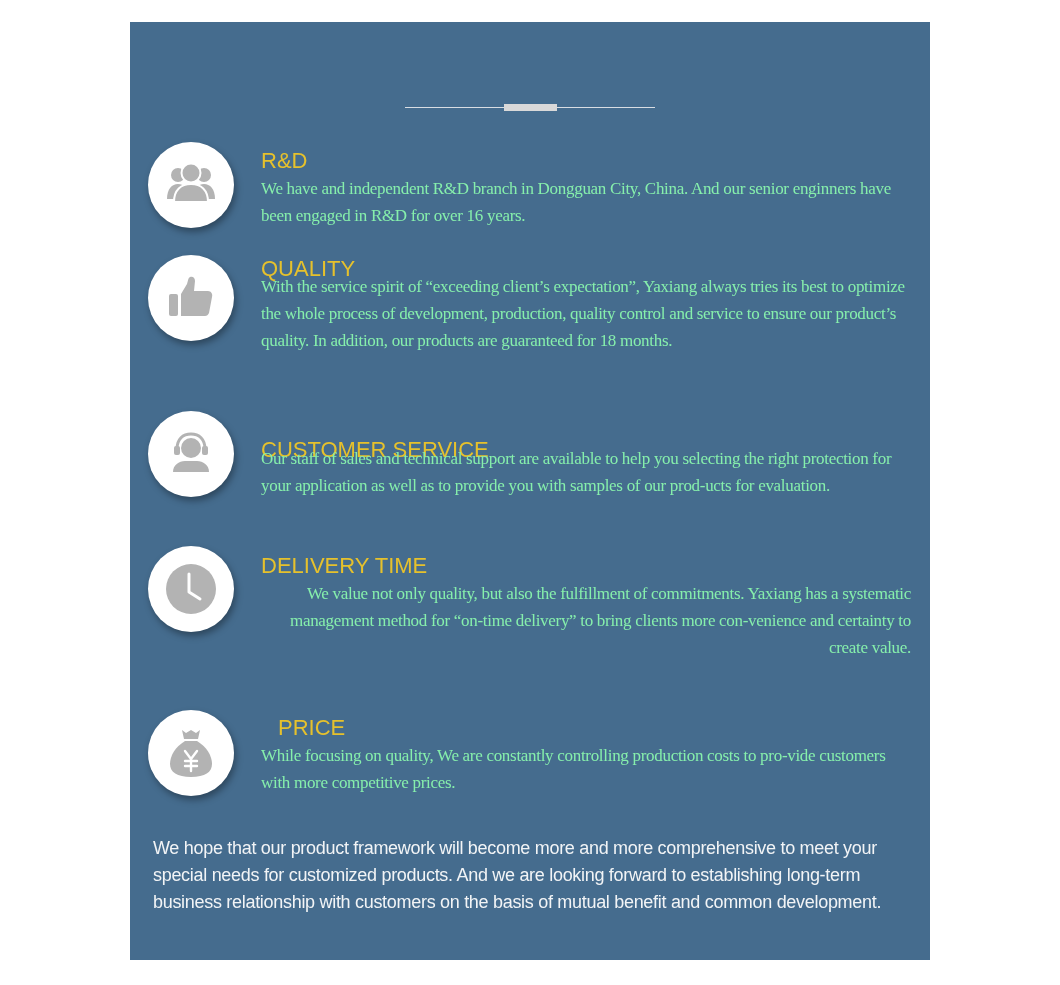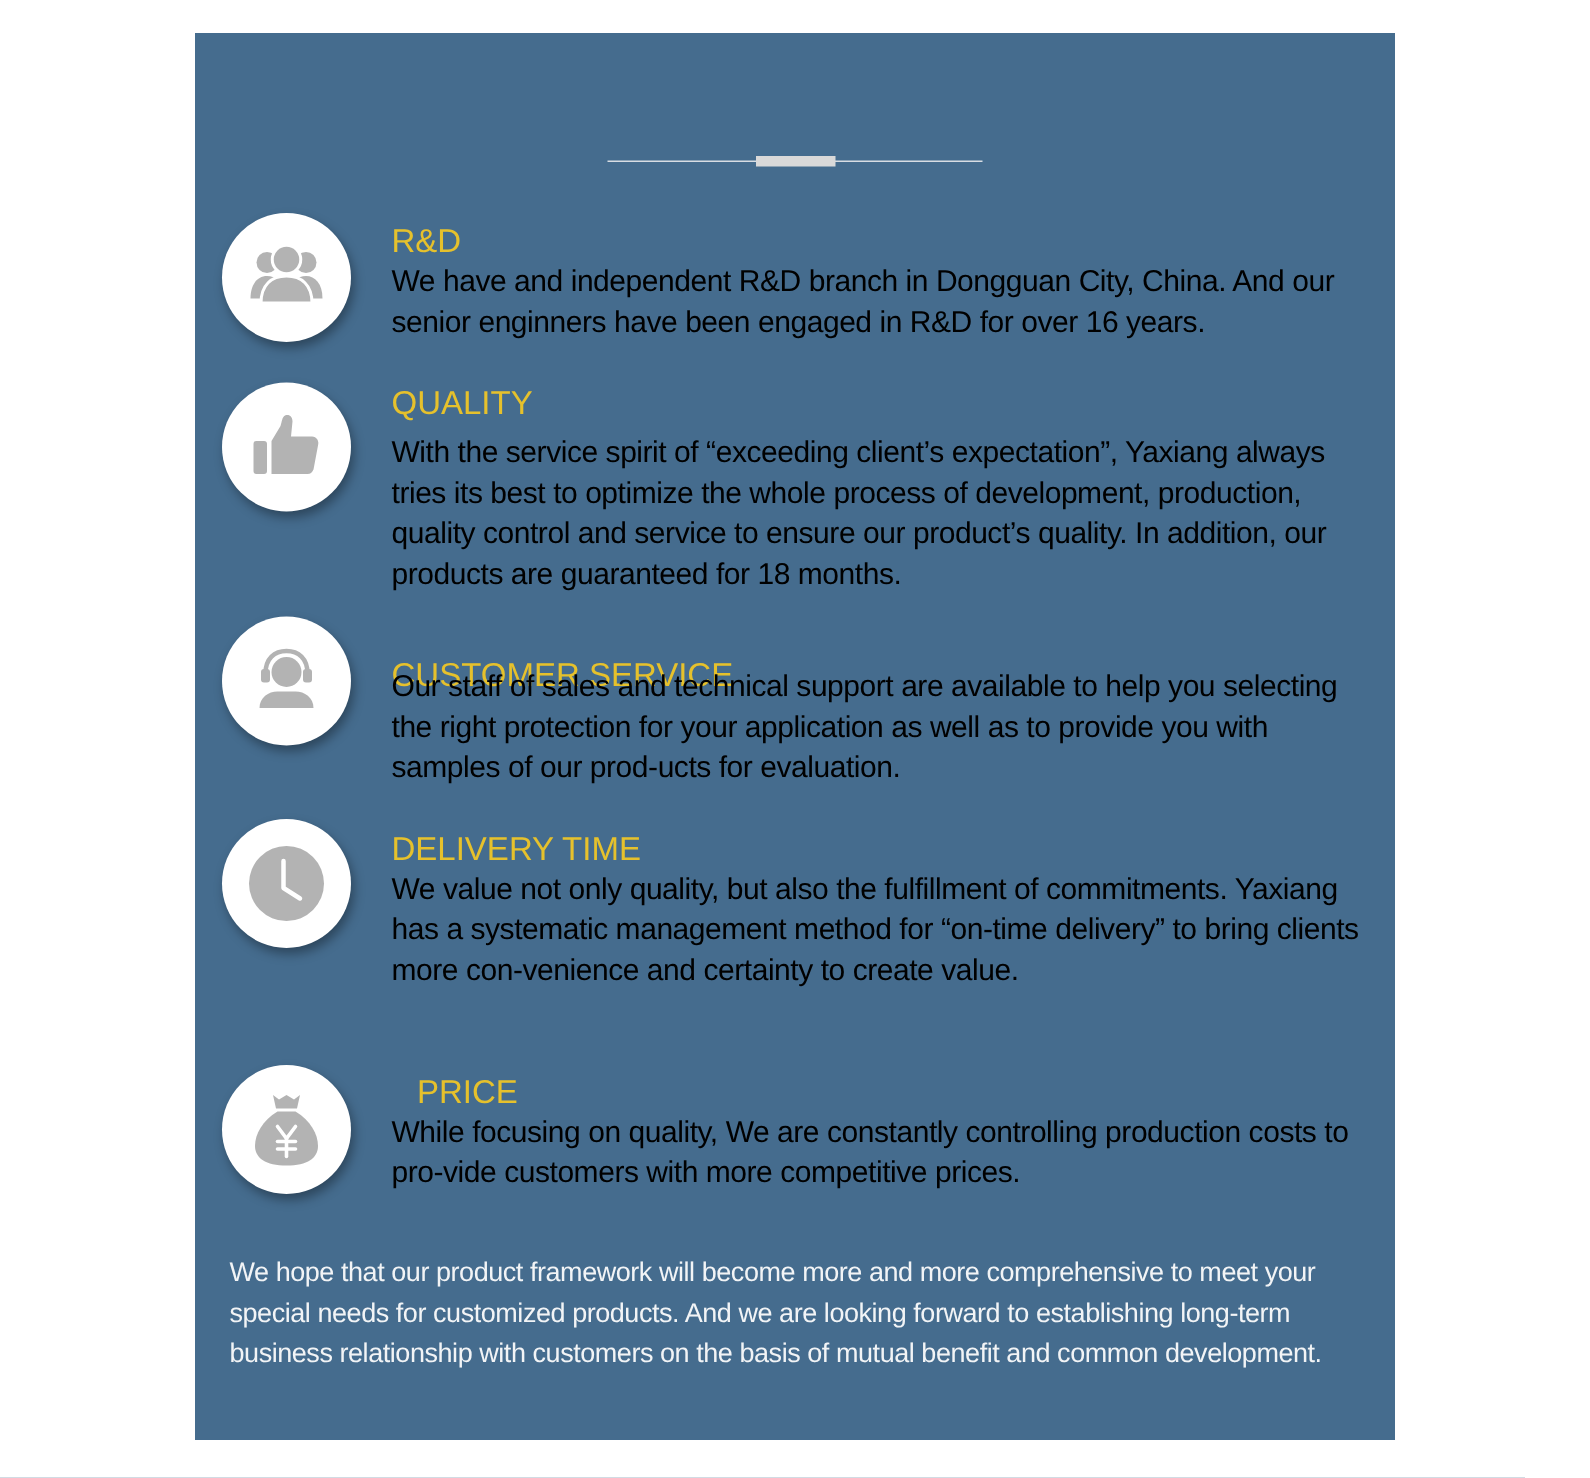--- a/index.html
+++ b/index.html
@@ -24,22 +24,22 @@
     position:absolute; left:18px; width:86px; height:86px; border-radius:50%;
     background:#ffffff; box-shadow:2px 4px 7px rgba(0,0,0,0.35);
     display:flex; align-items:center; justify-content:center;
   }
   .icon-circle svg { width:56px; height:56px; }
   .item-title {
     position:absolute; left:131px; font-family:"Liberation Sans",sans-serif;
     font-size:22px; color:#e6c12c; line-height:1; white-space:nowrap;
   }
   .item-text {
-    position:absolute; left:131px; width:650px; font-family:Liberation Sans, sans-serif;
-    font-size:20px; color:#000000; line-height:27px; letter-spacing:-0.3px;
+    position:absolute; left:131px; width:650px; font-family:Liberation Serif, serif;
+    font-size:17px; color:#86efac; line-height:27px; letter-spacing:-0.3px;
   }
   .closing {
     position:absolute; left:23px; top:813px; width:760px;
     font-family:"Liberation Sans",sans-serif; font-size:18px; color:#f2f4f6;
     line-height:27px; letter-spacing:-0.3px;
   }
 </style>
 </head>
 <body>
 
@@ -68,21 +68,21 @@
   <div class="item" style="top:0;">
     <div class="icon-circle" style="top:233px;">
       <svg viewBox="0 0 56 56">
         <g fill="#b3b3b3">
           <rect x="6" y="24" width="9" height="22" rx="2"></rect>
           <path d="M18 24 L24 14 C25 11 25 8 27 7 C30 6 32 8 32 11 L31 21 L45 21 C48 21 50 24 49 27 L46 43 C45 45 44 46 42 46 L18 46 Z"></path>
         </g>
       </svg>
     </div>
     <div class="item-title" style="top:236px;">QUALITY</div>
-    <div class="item-text" style="top:267px;">With the service spirit of “exceeding client’s expectation”, Yaxiang always tries its best to optimize the whole process of development, production, quality control and service to ensure our product’s quality. In addition, our products are guaranteed for 18 months.</div>
+    <div class="item-text" style="top:251px;">With the service spirit of “exceeding client’s expectation”, Yaxiang always tries its best to optimize the whole process of development, production, quality control and service to ensure our product’s quality. In addition, our products are guaranteed for 18 months.</div>
   </div>
 
   <div class="item" style="top:0;">
     <div class="icon-circle" style="top:389px;">
       <svg viewBox="0 0 56 56">
         <g fill="#b3b3b3">
           <circle cx="28" cy="22" r="10"></circle>
           <path d="M14 23 C14 13 20 8 28 8 C36 8 42 13 42 23" fill="none" stroke="#b3b3b3" stroke-width="3"></path>
           <rect x="11" y="20" width="6" height="9" rx="2"></rect>
           <rect x="39" y="20" width="6" height="9" rx="2"></rect>
@@ -95,21 +95,21 @@
   </div>
 
   <div class="item" style="top:0;">
     <div class="icon-circle" style="top:524px;">
       <svg viewBox="0 0 56 56">
         <circle cx="28" cy="28" r="25" fill="#b3b3b3"></circle>
         <path d="M26 13 L26 31 L37 38" fill="none" stroke="#ffffff" stroke-width="3" stroke-linecap="round" stroke-linejoin="round"></path>
       </svg>
     </div>
     <div class="item-title" style="top:533px;">DELIVERY TIME</div>
-    <div class="item-text" style="top:558px;">We value not only quality, but also the fulfillment of commitments.  Yaxiang has a systematic management method for “on-time delivery” to bring clients more con-venience and certainty to create value.</div>
+    <div class="item-text" style="top:558px;text-align:right;">We value not only quality, but also the fulfillment of commitments.  Yaxiang has a systematic management method for “on-time delivery” to bring clients more con-venience and certainty to create value.</div>
   </div>
 
   <div class="item" style="top:0;">
     <div class="icon-circle" style="top:688px;">
       <svg viewBox="0 0 56 56">
         <g fill="#b3b3b3">
           <path d="M19 5 L23 8 L28 5 L33 8 L37 5 L35 14 L21 14 Z"></path>
           <path d="M22 16 L34 16 C44 22 49 31 49 39 C49 47 42 52 28 52 C14 52 7 47 7 39 C7 31 12 22 22 16 Z"></path>
         </g>
         <g stroke="#ffffff" stroke-width="2.4" fill="none" stroke-linecap="round">

